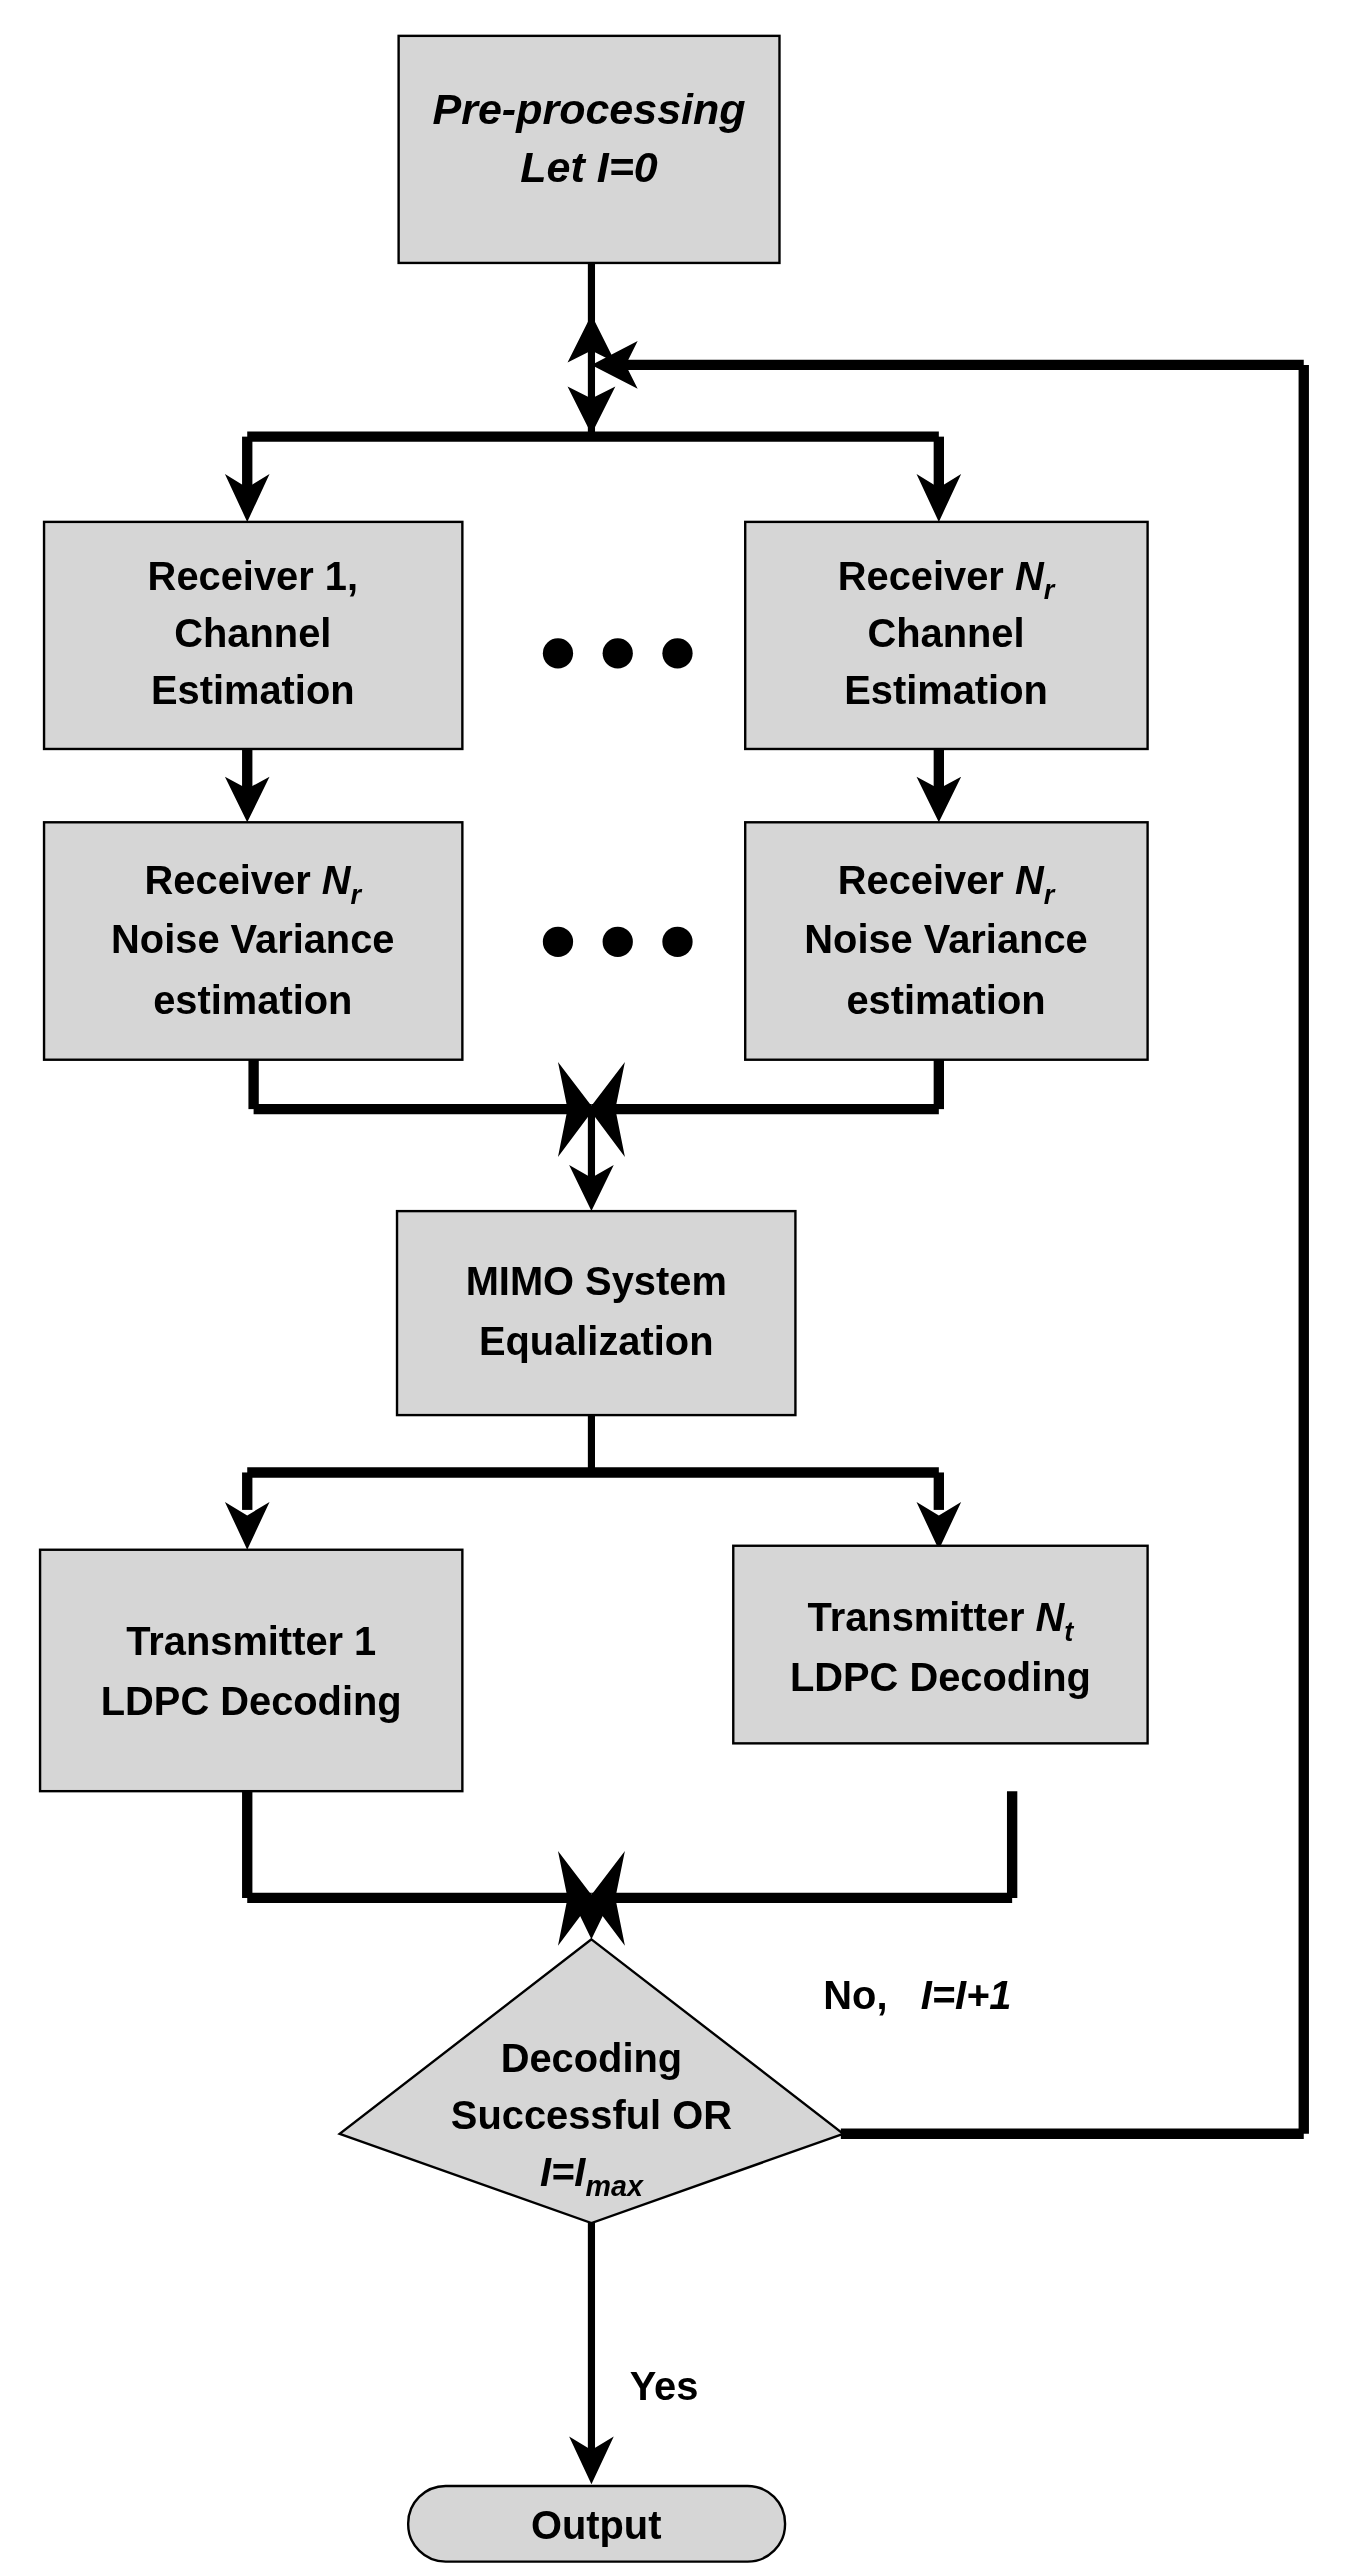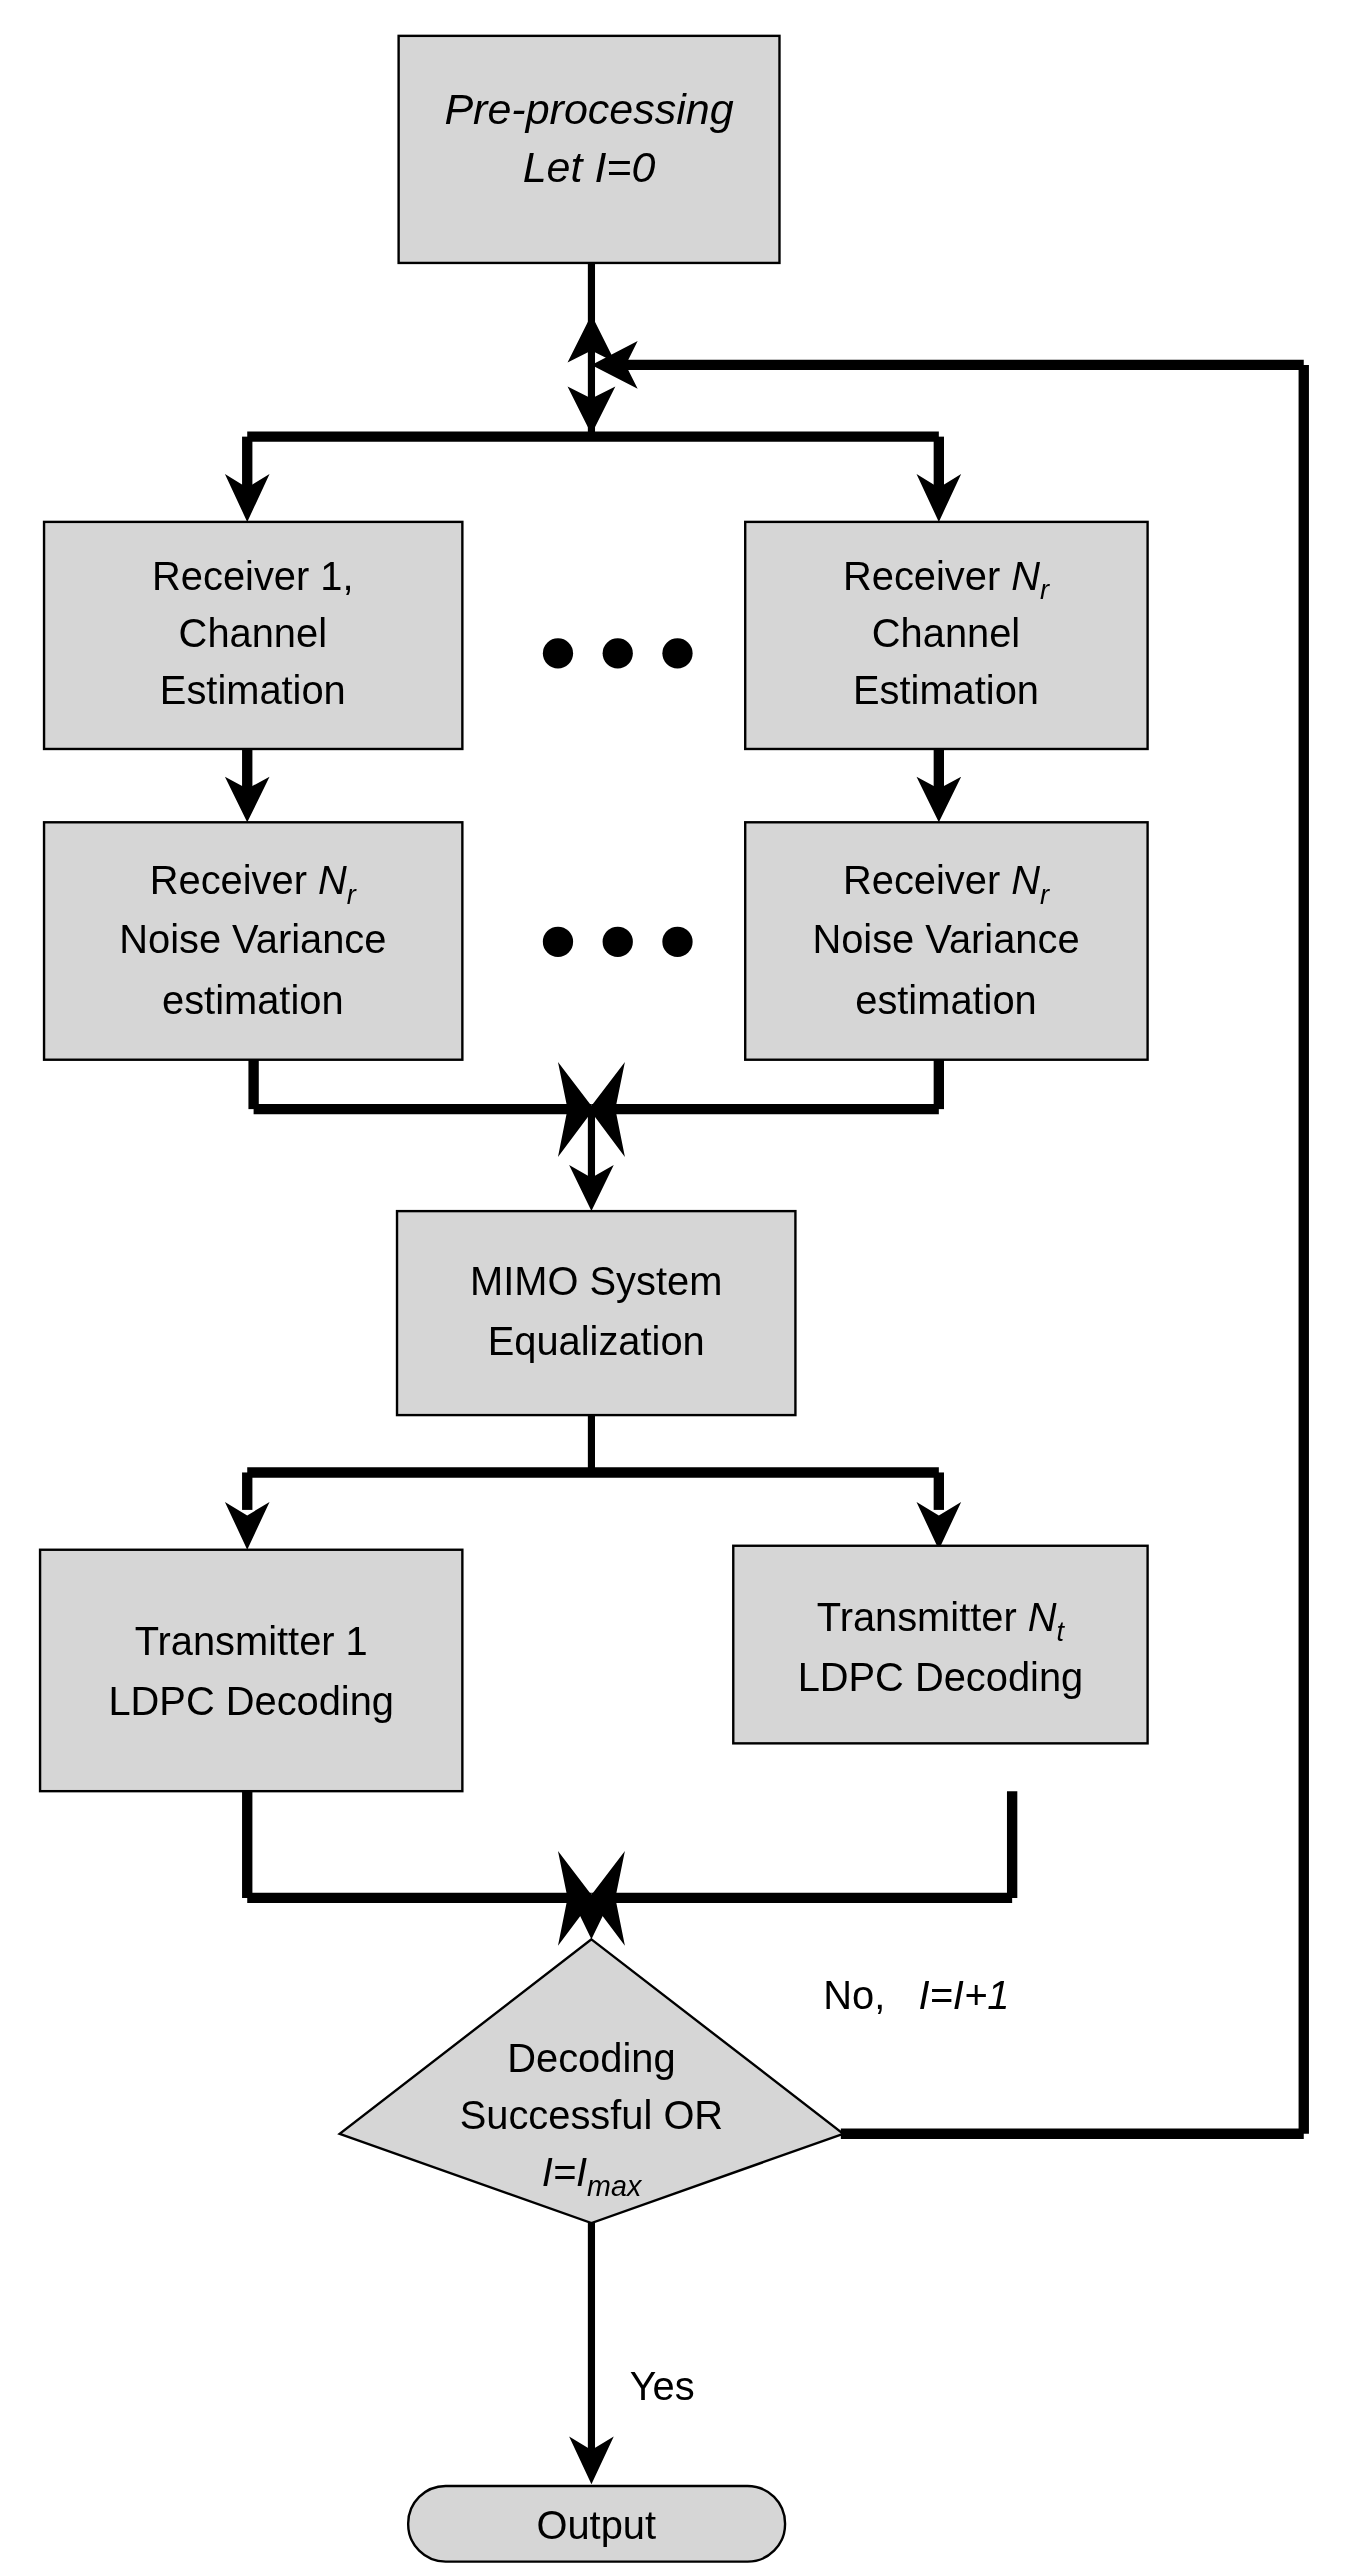--- a/index.html
+++ b/index.html
@@ -1,17 +1,17 @@
 <!DOCTYPE html>
 <html style="font-size:12.7px"><head>
 <meta charset="utf-8">
 <style>
   html,body{margin:0;padding:0;background:#ffffff;}
   body{font-family:"Liberation Sans",sans-serif;}
-  #stage{position:relative;width:1351px;height:2576px;background:#ffffff;overflow:hidden;}
+  #stage{position:relative;width:1351px;height:2576px;background:#ffffff;overflow:hidden;font-weight:bold;}
   svg#flow{position:absolute;left:0;top:0;width:1351px;height:2576px;display:block;}
   .node-text{font-family:"Liberation Sans",sans-serif;fill:#000000;text-anchor:middle;}
   .boxfill{fill:#d6d6d6;stroke:#000000;stroke-width:3;}
   .diamondfill{fill:#d6d6d6;stroke:#000000;stroke-width:3;}
   .pillfill{fill:#d6d6d6;stroke:#000000;stroke-width:3;}
   .conn{stroke:#000000;stroke-width:13;fill:none;stroke-linecap:butt;}
   .conn-thin{stroke:#000000;stroke-width:9;fill:none;stroke-linecap:butt;}
   .dot{fill:#000000;}
   .label-text{font-family:"Liberation Sans",sans-serif;fill:#000000;}
   .it{font-style:italic;}

